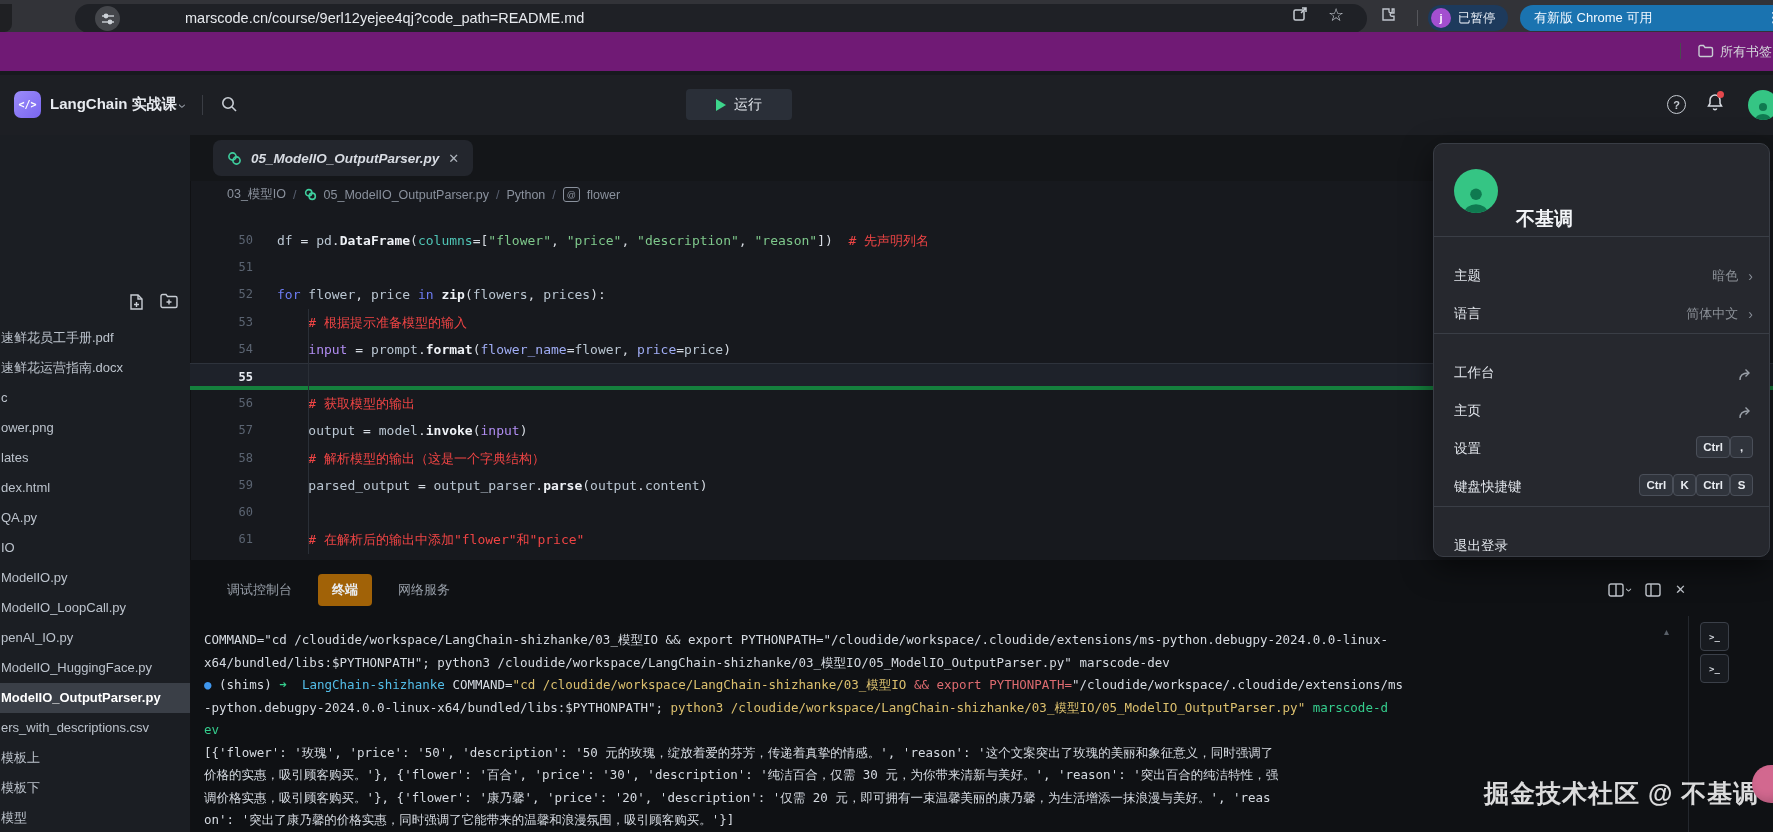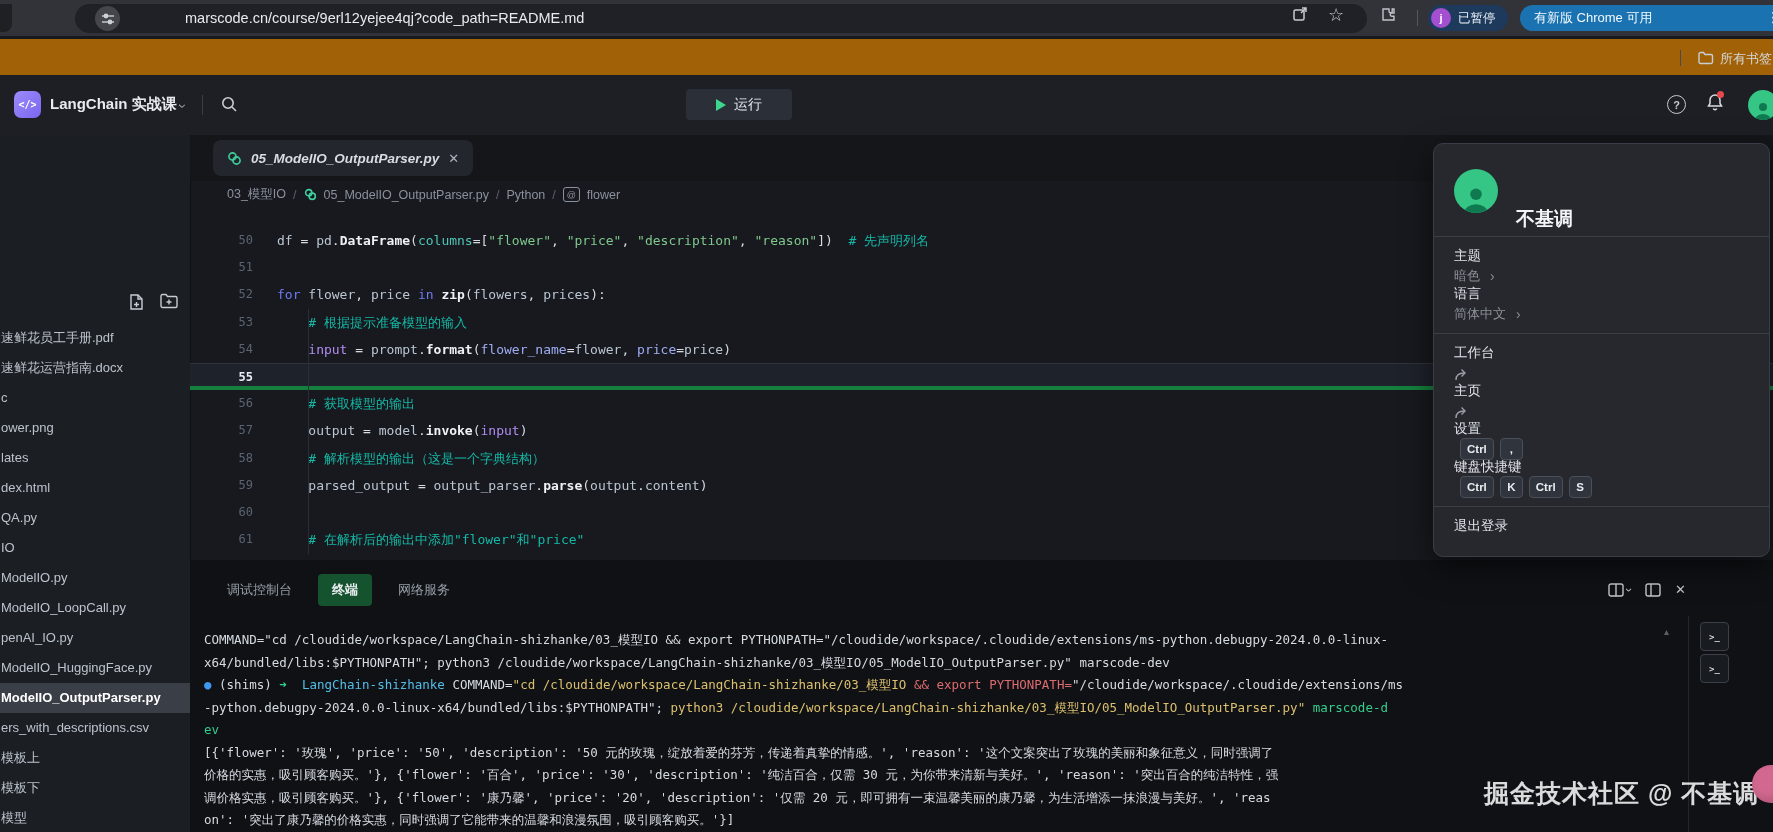--- a/index.html
+++ b/index.html
@@ -14,21 +14,21 @@
   .tab-sliver{position:absolute;left:0;top:4px;width:12px;height:28px;background:#1f2023;border-radius:0 0 8px 0;}
   .url-pill{position:absolute;left:75px;top:4px;width:1292px;height:29px;border-radius:15px;background:#1f2126;display:flex;align-items:center;}
   .site-ico{position:absolute;left:20px;top:2px;width:25px;height:25px;border-radius:50%;background:#44464b;display:flex;align-items:center;justify-content:center;}
   .url-text{position:absolute;left:110px;top:0;height:29px;line-height:29px;font-size:14.5px;color:#e7eaee;white-space:nowrap;}
   .pill-ico{position:absolute;top:6px;color:#c6cbd2;}
   .vsep{position:absolute;top:10px;width:1px;height:16px;background:#55565b;}
   .paused-chip{position:absolute;left:1428px;top:5px;height:26px;border-radius:13px;background:#1d3a5c;display:flex;align-items:center;gap:7px;padding:0 12px 0 3px;color:#e9eff7;font-size:12.5px;}
   .j-avatar{width:20px;height:20px;border-radius:50%;background:#a34fd0;color:#fff;font-size:11px;font-weight:bold;display:flex;align-items:center;justify-content:center;}
   .update-chip{position:absolute;left:1520px;top:5px;width:253px;height:26px;border-radius:13px 0 0 13px;background:#1a73b0;color:#f2f8ff;font-size:13px;display:flex;align-items:center;padding-left:14px;}
   .update-chip .dots{position:absolute;right:7px;top:4px;font-size:14px;color:#eaf4ff;}
-  .bookmarks{position:absolute;left:0;top:39px;width:1773px;height:39px;background:#a16207;}
+  .bookmarks{position:absolute;left:0;top:32px;width:1773px;height:39px;background:#701a75;}
   .bm-label{position:absolute;left:1720px;top:11px;font-size:13px;color:#d4d7db;white-space:nowrap;}
 
   
   .ide-header{position:absolute;left:0;top:75px;width:1773px;height:60px;background:#1d1f24;border-bottom:1px solid #101114;}
   .logo{position:absolute;left:14px;top:91px;width:27px;height:27px;border-radius:7px;background:linear-gradient(135deg,#9b8cfa,#7a66f0);color:#fff;font-size:10px;font-weight:bold;display:flex;align-items:center;justify-content:center;font-family:"DejaVu Sans Mono",monospace;}
   .proj-title{position:absolute;left:50px;top:95px;font-size:15px;font-weight:bold;color:#e7eaef;white-space:nowrap;}
   .chev-down{position:absolute;left:181px;top:98px;color:#9aa0aa;font-size:14px;transform:rotate(90deg);}
   .hdr-sep{position:absolute;left:202px;top:95px;width:1px;height:20px;background:#3a3d44;}
   .search-ico{position:absolute;left:220px;top:95px;}
   .run-btn{position:absolute;left:686px;top:89px;width:106px;height:31px;border-radius:4px;background:#2a2f38;display:flex;align-items:center;justify-content:center;gap:8px;font-size:14px;color:#e2e6ec;}
@@ -57,48 +57,48 @@
   .bc-sym{display:inline-flex;align-items:center;justify-content:center;width:15px;height:13px;border:1px solid #8a919d;border-radius:3px;font-size:9px;color:#8a919d;}
   .code-lines{position:absolute;left:190px;top:227px;width:1583px;font-family:"DejaVu Sans Mono",monospace;font-size:13px;}
   .code-line{height:27.2px;line-height:27.2px;display:flex;white-space:pre;box-sizing:border-box;}
   .code-line .ln{width:63px;text-align:right;color:#5b6472;font-size:12px;flex:none;}
   .code-line .lc{margin-left:24px;}
   .code-line.cur{background:#1e222a;border-top:1px solid #2e333c;border-bottom:4px solid #15803d;}
   .code-line.cur .ln{color:#e8ecf2;font-weight:bold;}
   .indent-guide{position:absolute;left:308px;top:309px;width:1px;height:245px;background:#2a2f37;}
   .t-w{color:#d6dbe2}.t-v{color:#bac6d2}.t-k{color:#6d7cf3}.t-b{color:#b18df2}
   .t-f{color:#eef1f6;font-weight:600}.t-s{color:#7fc98c}.t-p{color:#4fc4b5}
-  .t-pm{color:#a0adf5}.t-c{color:#14b8a6}
+  .t-pm{color:#a0adf5}.t-c{color:#ef4444}
   .t-y{color:#dcc06e}.t-r{color:#de6b70}.t-g{color:#35cd8d}.t-cy{color:#53bde8}.t-bl{color:#3f97ef}
 
   
   .panel{position:absolute;left:190px;top:560px;width:1583px;height:272px;background:#0f1114;border-left:1px solid #101114;}
   .panel-tabs{position:absolute;left:227px;top:574px;display:flex;align-items:center;gap:26px;}
   .panel-tab{font-size:13px;color:#979ea8;white-space:nowrap;}
-  .panel-tab.active{background:#14532d;color:#e9ecf0;font-weight:bold;border-radius:4px;padding:7px 14px;}
+  .panel-tab.active{background:#a16207;color:#e9ecf0;font-weight:bold;border-radius:4px;padding:7px 14px;}
   .panel-icons{position:absolute;left:1608px;top:582px;display:flex;align-items:center;gap:14px;color:#c3c8cf;}
   .term-lines{position:absolute;left:204px;top:629px;font-family:"DejaVu Sans Mono",monospace;font-size:12.5px;}
   .term-line{height:22.5px;line-height:22.5px;white-space:pre;}
   .term-sep{position:absolute;left:1688px;top:616px;width:1px;height:216px;background:#24282e;}
   .scroll-arrow{position:absolute;left:1664px;top:626px;color:#596068;font-size:10px;}
   .term-btn{position:absolute;left:1700px;width:27px;height:27px;border:1px solid #3b4049;border-radius:4px;background:#181b20;color:#d7dbe1;font-family:"DejaVu Sans Mono",monospace;font-size:9px;font-weight:bold;display:flex;align-items:center;justify-content:center;}
 
   
   .user-menu{position:absolute;left:1433px;top:143px;width:337px;height:414px;background:#26282e;border:1px solid #393d45;border-radius:10px;box-shadow:0 10px 30px rgba(0,0,0,.55);z-index:50;box-sizing:border-box;}
   .menu-head{position:relative;height:92px;border-bottom:1px solid #3a3e46;}
   .menu-avatar{position:absolute;left:20px;top:25px;width:44px;height:44px;}
   .menu-name{position:absolute;left:82px;top:34px;font-size:19px;font-weight:bold;color:#f2f4f7;margin-top:28px;}
   .menu-group{padding:10px 0;}
   .menu-divider{height:1px;background:#3a3e46;}
-  .menu-row{height:38px;display:flex;align-items:flex-start;justify-content:space-between;padding:0 16px 0 20px;flex-direction:column;}
+  .menu-row{height:38px;display:flex;align-items:flex-end;justify-content:space-between;padding:0 16px 0 20px;}
   .menu-label{font-size:13.5px;color:#e0e4ea;}
   .menu-right{display:flex;align-items:center;}
   .menu-value{font-size:13px;color:#8b9097;}
   .chev{color:#878d96;font-size:14px;margin-left:10px;}
-  .key{min-width:9px;height:20px;padding:0 6px;border:1px solid #4a4f59;border-radius:4px;background:#30343c;color:#e9ecf1;font-size:11.5px;font-weight:bold;display:inline-flex;align-items:center;justify-content:center;margin-left:6px;}
+  .key{min-width:9px;height:20px;padding:0 6px;border:1px solid #4a4f59;border-radius:4px;background:#30343c;color:#e9ecf1;font-size:11.5px;font-weight:bold;display:inline-flex;align-items:center;justify-content:center;}
 
   
   .watermark{position:absolute;left:1484px;top:777px;font-size:25px;font-weight:bold;letter-spacing:1px;color:rgba(255,255,255,.85);white-space:nowrap;z-index:60;}
   .float-pink{position:absolute;left:1752px;top:765px;width:38px;height:38px;border-radius:50%;background:#d2688f;z-index:70;box-shadow:inset -4px -4px 8px rgba(0,0,0,.15);display:flex;align-items:center;justify-content:center;color:rgba(255,255,255,.85);font-size:14px;}
 </style>
 </head>
 <body>
 
 <div class="screen">
 

